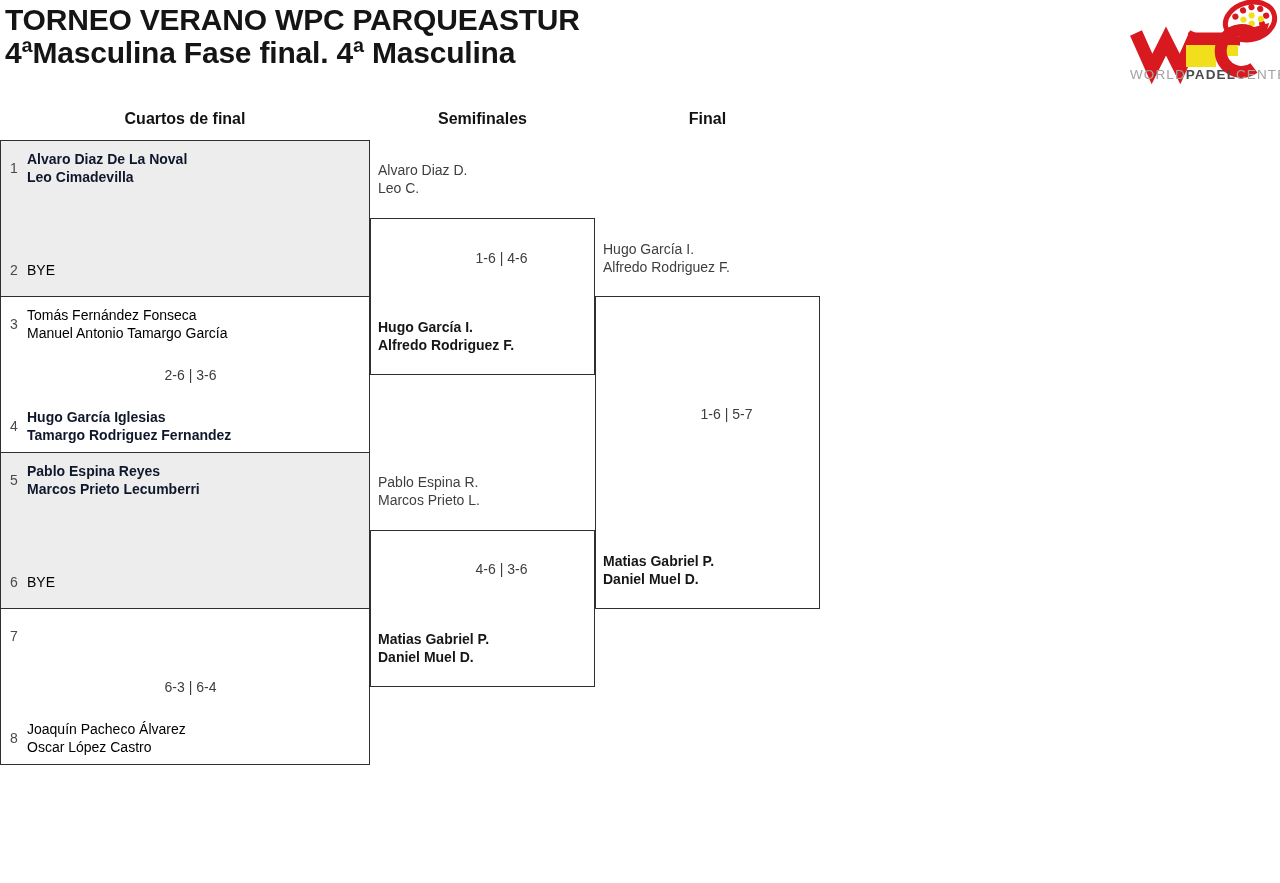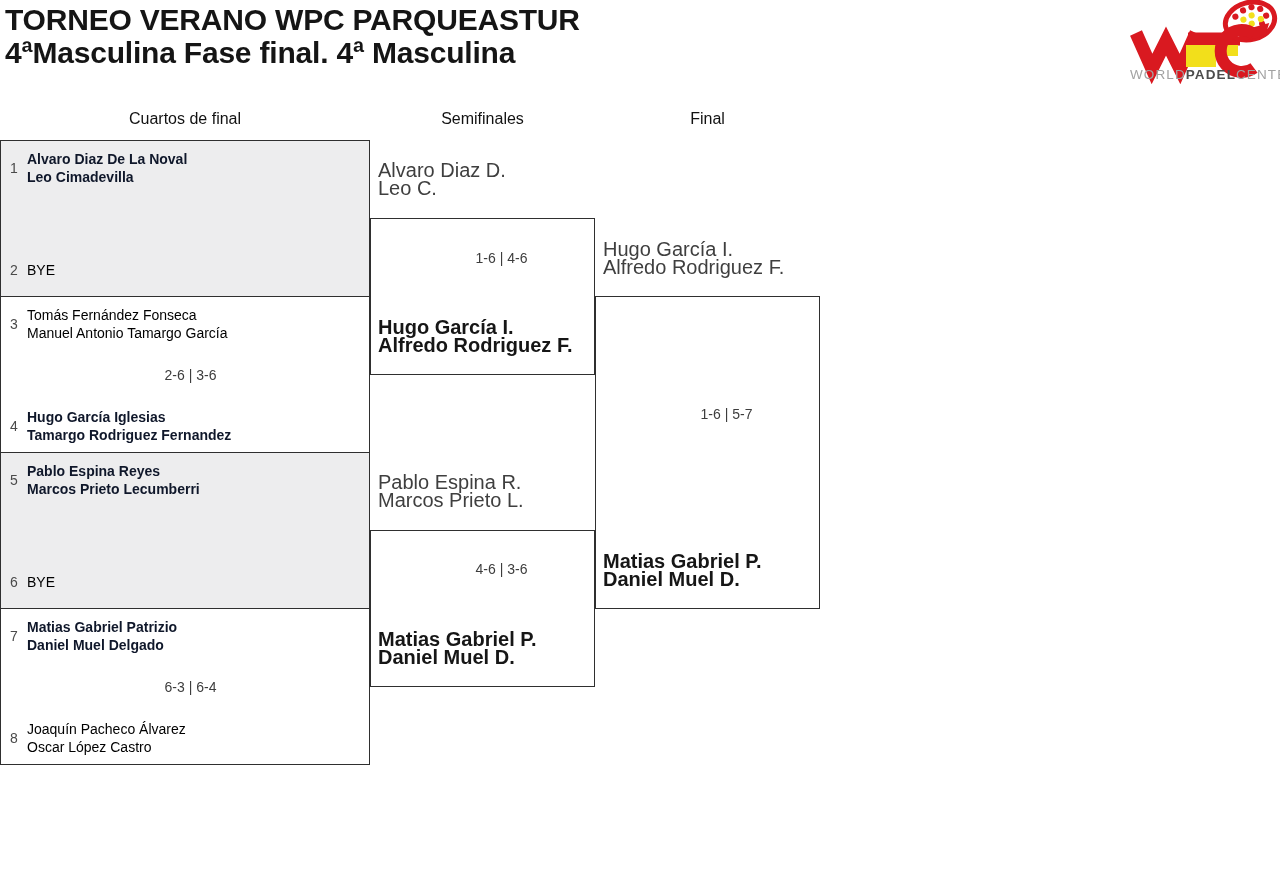--- a/index.html
+++ b/index.html
@@ -6,21 +6,21 @@
   .page {
     position:relative; width:1280px; height:883px; overflow:hidden;
     background:#ffffff; font-family:"Liberation Sans", sans-serif;
     color:#1c1c1c;
   }
   
   .title { position:absolute; left:5px; top:3px; font-size:30px; line-height:33px;
            font-weight:700; color:#151515; letter-spacing:-0.2px; }
   .logo { position:absolute; left:1128px; top:0; width:152px; height:86px; }
   
-  .colhead { position:absolute; top:109px; font-size:16px; font-weight:400;
+  .colhead { position:absolute; top:109px; font-size:16px; font-weight:700;
              line-height:20px; text-align:center; color:#121212; }
   .ch-qf { left:0; width:370px; }
   .ch-sf { left:370px; width:225px; }
   .ch-f  { left:595px; width:225px; }
   
   .box { position:absolute; box-sizing:border-box; border:1px solid #2f2f2f; background:#fff; }
   .box.shaded { background:#ededee; }
   .qf1 { left:0; top:140px; width:370px; height:157px; }
   .qf2 { left:0; top:296px; width:370px; height:157px; }
   .qf3 { left:0; top:452px; width:370px; height:157px; }
@@ -34,21 +34,21 @@
   .prow.bot { bottom:0; }
   .seed { flex:none; width:17px; padding-left:9px; font-size:14px; color:#4a4a4a; }
   .names { font-size:14px; line-height:18px; color:#000000; }
   .names.bold { font-weight:700; color:#0f172a; }
   .names div:empty { display:none; }
   
   .score { font-size:14px; line-height:18px; color:#3d3d3d; text-align:center; }
   .score:empty { display:none; }
   .score.mid { position:absolute; left:11px; right:0; top:50%; margin-top:-9px; }
   
-  .fblock { position:absolute; font-size:20px; line-height:18px; color:#3f3f3f; }
+  .fblock { position:absolute; font-size:14px; line-height:18px; color:#3f3f3f; }
   .fblock.bold { font-weight:700; color:#161616; }
   .fscore { position:absolute; font-size:14px; line-height:18px; color:#3d3d3d; text-align:center;padding-left:19px; }
   .sf1-top { left:378px; top:161px; }
   .sf1-score { left:370px; width:225px; top:249px; }
   .sf1-win { left:378px; top:318px; }
   .sf2-top { left:378px; top:473px; }
   .sf2-score { left:370px; width:225px; top:560px; }
   .sf2-win { left:378px; top:630px; }
   .fin-top { left:603px; top:240px; }
   .fin-score { left:595px; width:225px; top:405px; }
@@ -152,24 +152,20 @@
       <div class="names">
         <div>BYE</div>
 
       </div>
     </div>
   </div>
 
   <div class="box qf4">
     <div class="prow top">
       <span class="seed">7</span>
-      <div class="names bold">
-        <div>Matias Gabriel Patrizio</div>
-        <div>Daniel Muel Delgado</div>
-      </div>
     </div>
     <div class="score mid">6-3 | 6-4</div>
     <div class="prow bot">
       <span class="seed">8</span>
       <div class="names">
         <div>Joaquín Pacheco Álvarez</div>
         <div>Oscar López Castro</div>
       </div>
     </div>
   </div>

